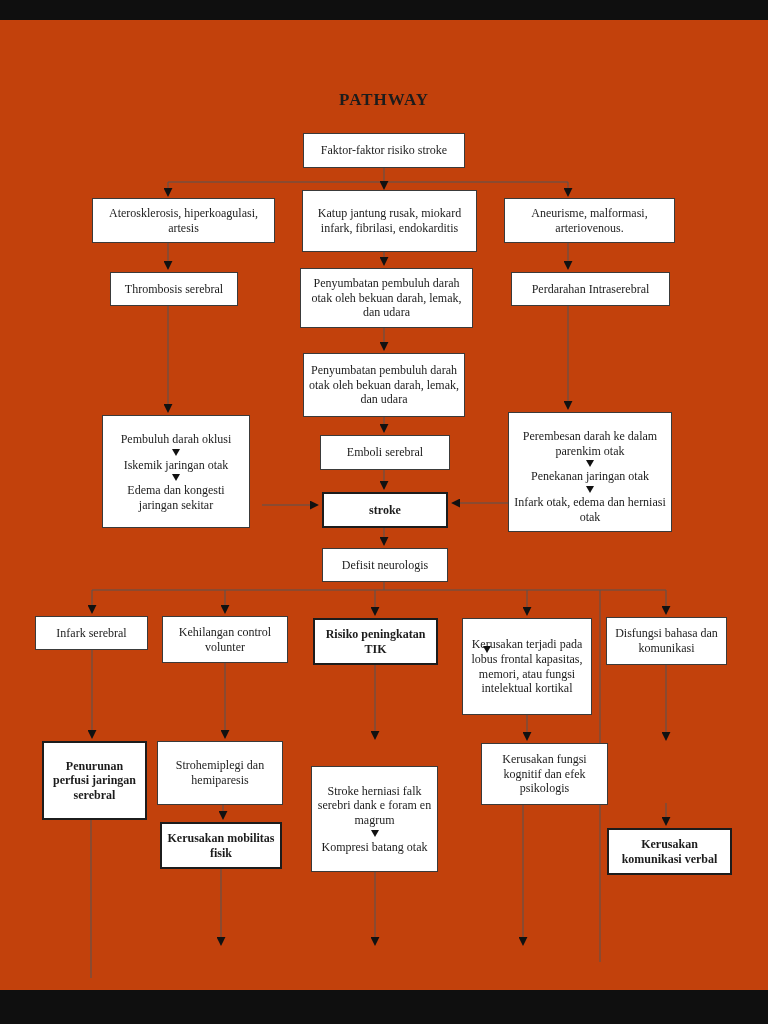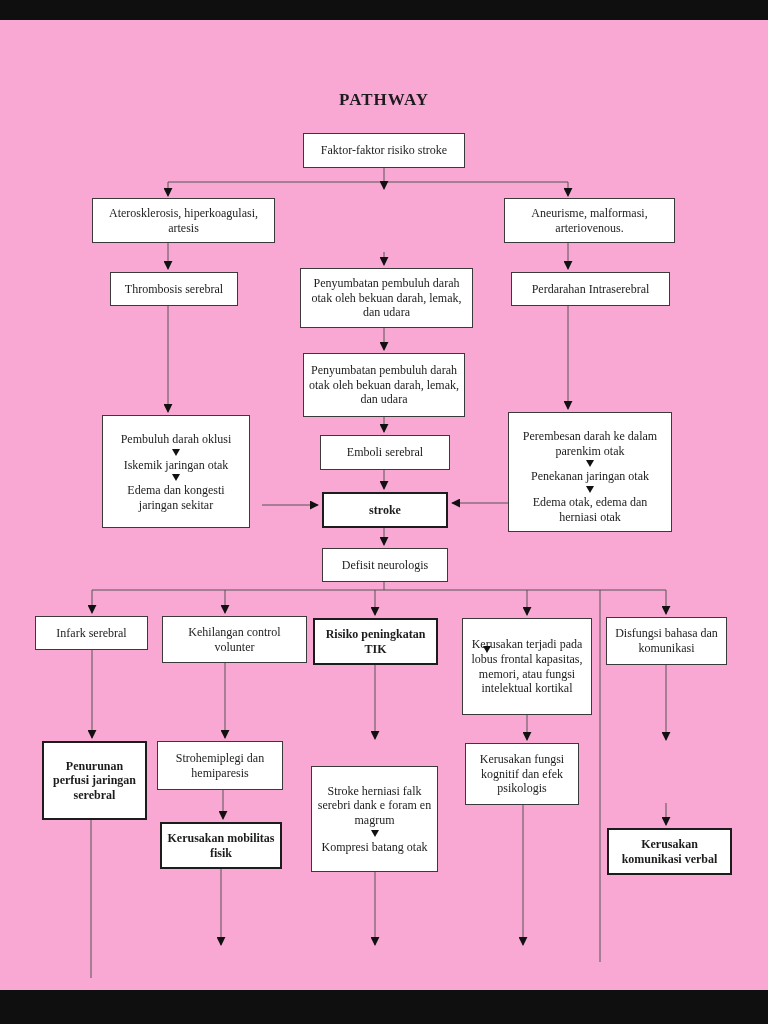--- a/index.html
+++ b/index.html
@@ -1,16 +1,16 @@
 <!DOCTYPE html>
 <html><head>
 <meta charset="utf-8">
 <style>
   html,body{margin:0;padding:0;background:#ffffff;}
-  .stage{position:relative;width:768px;height:1024px;background:#f9a8d4;overflow:hidden;
+  .stage{position:relative;width:768px;height:1024px;background:#c2410c;overflow:hidden;
          font-family:"Liberation Serif","DejaVu Serif",serif;color:#1c1c1c;}
   .letterbox{position:absolute;left:0;width:768px;background:#0f0f0f;}
   .letterbox.top{top:0;height:20px;}
   .letterbox.bottom{top:990px;height:34px;}
   .page-title{position:absolute;left:0;top:90px;width:768px;text-align:center;
               font-size:17px;font-weight:600;letter-spacing:1px;}
   .box{position:absolute;border:1px solid #3a3a3a;background:#ffffff;
        display:flex;flex-direction:column;align-items:flex-start;justify-content:center;
        text-align:center;font-size:12px;line-height:1.22;padding:16px 4px;box-sizing:border-box;}
   .box.em{border:2px solid #1c1c1c;font-weight:bold;}
@@ -88,20 +88,23 @@
   </svg>
 
   <div class="box" style="left:303px;top:133px;width:162px;height:35px">
     <span class="ln">Faktor-faktor risiko stroke</span>
   </div>
 
   <div class="box" style="left:92px;top:198px;width:183px;height:45px">
     <span class="ln">Aterosklerosis, hiperkoagulasi, artesis</span>
   </div>
 
+  <div class="box" style="left:302px;top:190px;width:175px;height:62px">
+    <span class="ln">Katup jantung rusak, miokard infark, fibrilasi, endokarditis</span>
+  </div>
 
   <div class="box" style="left:504px;top:198px;width:171px;height:45px">
     <span class="ln">Aneurisme, malformasi, arteriovenous.</span>
   </div>
 
   <div class="box" style="left:110px;top:272px;width:128px;height:30px">
     <span class="ln">Thrombosis serebral</span>
   </div>
 
   <div class="box" style="left:300px;top:268px;width:173px;height:60px">
@@ -126,71 +129,71 @@
     <span class="ln">Iskemik jaringan otak</span>
     <div class="tri-down"></div>
     <span class="ln">Edema dan kongesti jaringan sekitar</span>
   </div>
 
   <div class="box" style="left:508px;top:412px;width:164px;height:120px;justify-content:space-evenly">
     <span class="ln">Perembesan darah ke dalam parenkim otak</span>
     <div class="tri-down"></div>
     <span class="ln">Penekanan jaringan otak</span>
     <div class="tri-down"></div>
-    <span class="ln">Edema otak, edema dan herniasi otak</span>
+    <span class="ln">Infark otak, edema dan herniasi otak</span>
   </div>
 
   <div class="box em" style="left:322px;top:492px;width:126px;height:33px">
     <span class="ln" style="font-weight:bold">stroke</span>
   </div>
 
   <div class="box" style="left:322px;top:548px;width:126px;height:30px">
     <span class="ln">Defisit neurologis</span>
   </div>
 
   <div class="box" style="left:35px;top:616px;width:113px;height:34px">
     <span class="ln">Infark serebral</span>
   </div>
 
-  <div class="box" style="left:162px;top:616px;width:145px;height:47px">
+  <div class="box" style="left:162px;top:616px;width:126px;height:47px">
     <span class="ln">Kehilangan control volunter</span>
   </div>
 
   <div class="box em" style="left:313px;top:618px;width:125px;height:47px">
     <span class="ln">Risiko peningkatan TIK</span>
   </div>
 
   <div class="box" style="left:462px;top:618px;width:130px;height:97px">
     <span class="ln">Kerusakan terjadi pada lobus frontal kapasitas, memori, atau fungsi intelektual kortikal</span>
     <div class="tri-down stray" style="left:20px;top:25px"></div>
   </div>
 
   <div class="box" style="left:606px;top:617px;width:121px;height:48px">
     <span class="ln">Disfungsi bahasa dan komunikasi</span>
   </div>
 
   <div class="box em" style="left:42px;top:741px;width:105px;height:79px">
     <span class="ln">Penurunan perfusi jaringan serebral</span>
   </div>
 
-  <div class="box" style="left:157px;top:741px;width:126px;height:49px">
+  <div class="box" style="left:157px;top:741px;width:126px;height:64px">
     <span class="ln">Strohemiplegi dan hemiparesis</span>
   </div>
 
   <div class="box em" style="left:160px;top:822px;width:122px;height:47px">
     <span class="ln">Kerusakan mobilitas fisik</span>
   </div>
 
   <div class="box" style="left:311px;top:766px;width:127px;height:106px;justify-content:space-evenly">
     <span class="ln">Stroke herniasi falk serebri dank e foram en magrum</span>
     <div class="tri-down"></div>
     <span class="ln">Kompresi batang otak</span>
   </div>
 
-  <div class="box" style="left:465px;top:743px;width:114px;height:62px">
+  <div class="box" style="left:481px;top:743px;width:127px;height:62px">
     <span class="ln">Kerusakan fungsi kognitif dan efek psikologis</span>
   </div>
 
 
   <div class="box em" style="left:607px;top:828px;width:125px;height:47px">
     <span class="ln">Kerusakan komunikasi verbal</span>
   </div>
 
 </div>
 

